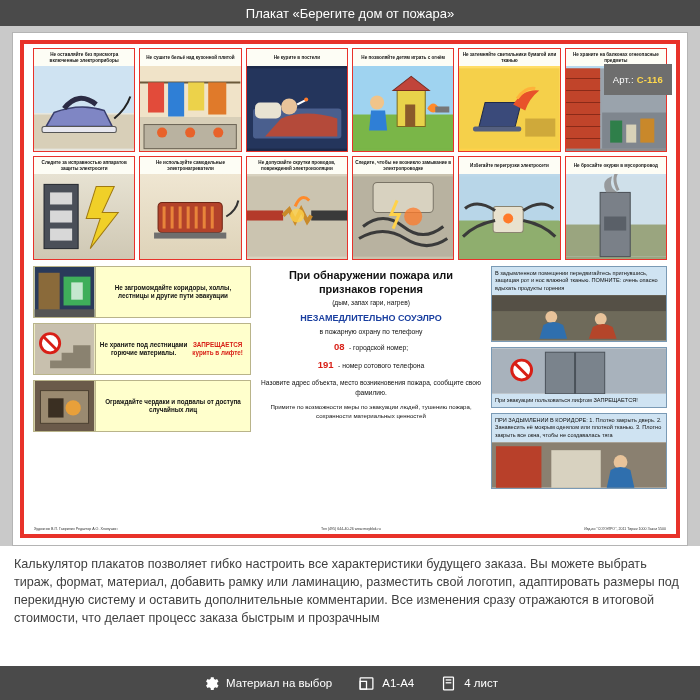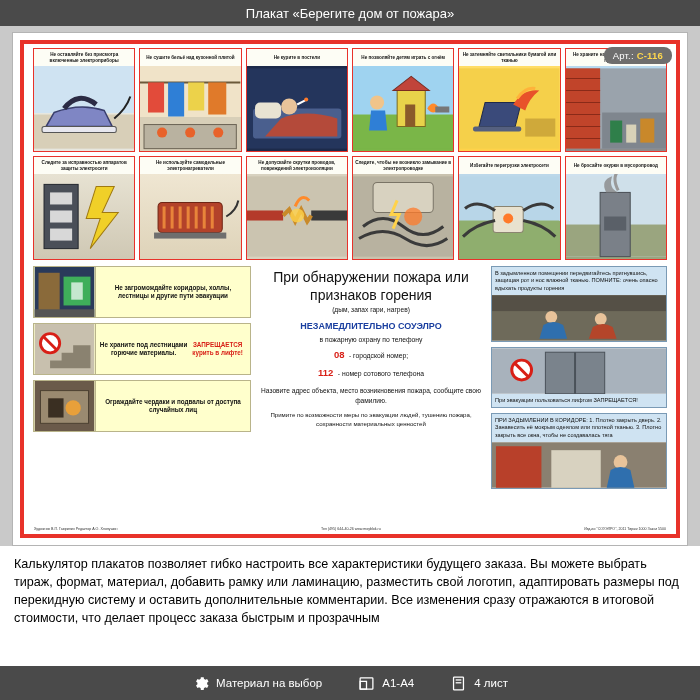--- a/index.html
+++ b/index.html
@@ -29,24 +29,24 @@
     padding:7px;
   }
   .poster-inner {
     width:100%; height:100%;
     border:4px solid #e8322a;
     background:#ffffff;
     position:relative;
     padding:4px;
   }
   .art-badge {
-    position:absolute; top:3px; right:4px;
+    position:absolute; top:20px; right:4px;
     background:#6e6e6e; color:#fff;
-    font-size:9.5px; padding:3px 9px;
-    border-radius:8px; z-index:5;
+    font-size:9.5px; padding:10px 9px;
+    border-radius:0; z-index:5;
     letter-spacing:.2px;
   }
   .art-badge b { color:#ffd84d; }
   .poster-title {
     text-align:center;
     font-size:27px; font-weight:bold;
     color:#d81f16;
     letter-spacing:.5px;
     margin:7px 0 6px 0;
     font-family:"Liberation Sans", sans-serif;
@@ -109,21 +109,21 @@
     flex:1; font-size:6.3px; line-height:1.32; color:#111;
     display:flex; align-items:center; justify-content:center;
     text-align:center; padding:2px 3px; font-weight:bold;
   }
   .txt .red { color:#d81f16; }
 
   .center-col {
     background:#fff; display:flex; flex-direction:column;
     align-items:center; text-align:center; padding:2px 4px;
   }
-  .c-head { font-size:14px; font-weight:normal; color:#111; line-height:1.3; }
+  .c-head { font-size:11px; font-weight:bold; color:#111; line-height:1.3; }
   .c-sub { font-size:6.6px; color:#111; line-height:1.3; margin-top:2px;}
   .c-blue { font-size:9px; font-weight:bold; color:#1a3fa0; margin:6px 0 4px; }
   .c-line { font-size:6.8px; color:#111; line-height:1.35; }
   .c-num { font-size:9.5px; font-weight:bold; color:#d81f16; }
   .c-num span { font-size:6.8px; color:#111; font-weight:normal;}
   .c-box { font-size:6.6px; color:#111; line-height:1.45; margin-top:6px;}
   .c-box2 { font-size:6.1px; color:#111; line-height:1.4; margin-top:6px;}
 
   .r-panel { border:1px solid #7a9ab5; overflow:hidden; }
   .r-pic { height:46px; position:relative; }
@@ -131,27 +131,27 @@
 
   .credits {
     position:absolute; bottom:2px; left:0; right:0;
     display:flex; justify-content:space-between;
     padding:0 10px; font-size:3.6px; color:#333;
   }
   .credits div { line-height:1.35; }
 
   .desc {
     padding:10px 14px 0 14px;
-    font-size:12.6px; line-height:1.42; color:#000000;
+    font-size:12.6px; line-height:1.42; color:#404040;
     text-align:left;
   }
   .bottombar {
     position:absolute; bottom:0; left:0; width:700px; height:34px;
     background:#4a4a4a; color:#fff;
-    display:flex; align-items:center; justify-content:center; gap:36px;
+    display:flex; align-items:center; justify-content:center; gap:26px;
     font-size:11.5px;
   }
   .bb-item { display:flex; align-items:center; gap:7px; }
   .bb-ico { width:17px; height:17px; display:inline-block; }
 </style>
 </head>
 <body>
 
 <div class="topbar">
   <span>Плакат «Берегите дом от пожара»</span>
@@ -416,21 +416,21 @@
         <div class="center-col">
           <div class="c-head">При обнаружении пожара или признаков горения</div>
           <div class="c-sub">(дым, запах гари, нагрев)</div>
           <div class="c-blue">НЕЗАМЕДЛИТЕЛЬНО СОУЭЛРО</div>
           <div class="c-line">в пожарную охрану по телефону</div>
           <div>
             <span class="c-num">08</span>
             <span class="c-num"><span>- городской номер;</span></span>
           </div>
           <div>
-            <span class="c-num">112</span>
+            <span class="c-num">191</span>
             <span class="c-num"><span>- номер сотового телефона</span></span>
           </div>
           <div class="c-box">Назовите адрес объекта, место возникновения пожара, сообщите свою фамилию.</div>
           <div class="c-box2">Примите по возможности меры по эвакуации людей, тушению пожара, сохранности материальных ценностей</div>
         </div>
 
         <div class="right-col">
 
           <div class="r-panel">
             <div class="r-txt">В задымленном помещении передвигайтесь пригнувшись, защищая рот и нос влажной тканью. ПОМНИТЕ: очень опасно вдыхать продукты горения</div>

